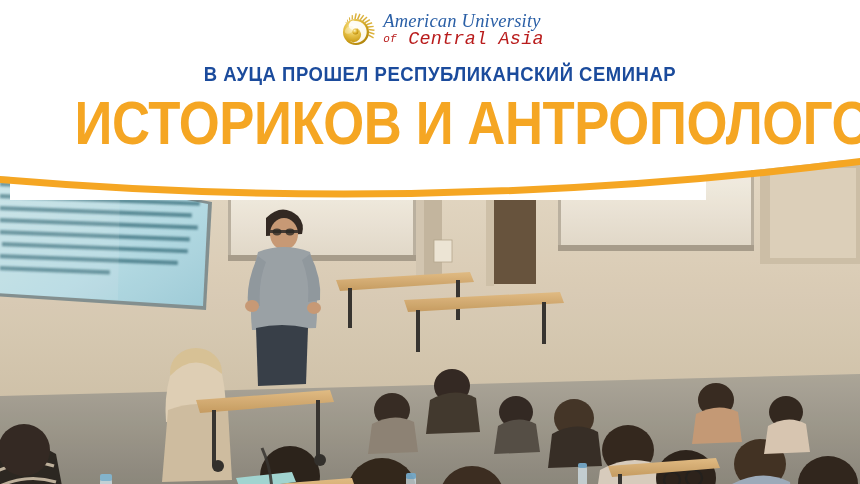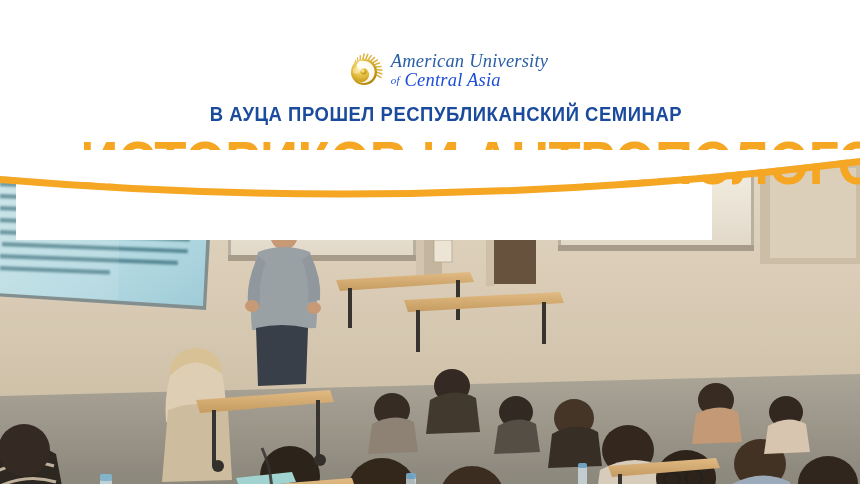--- a/index.html
+++ b/index.html
@@ -1,30 +1,30 @@
 <!DOCTYPE html>
 <html><head>
 <meta charset="utf-8">
 <style>
   html,body{margin:0;padding:0;background:#fff;}
   body{width:860px;height:484px;overflow:hidden;font-family:"Liberation Sans",sans-serif;}
   .poster{position:relative;width:860px;height:484px;overflow:hidden;background:#fff;}
 
   
-  .header{position:absolute;left:16px;top:0;width:696px;height:200px;background:#ffffff;z-index:5;margin-top:40px;}
+  .header{position:absolute;left:10px;top:0;width:696px;height:200px;background:#ffffff;z-index:5;}
 
   .logo-block{position:absolute;left:0;top:8px;width:860px;height:46px;
               display:flex;align-items:center;justify-content:center;gap:7px;}
   .logo-mark{position:relative;width:40px;height:40px;flex:0 0 auto;}
   .logo-mark svg{display:block;width:40px;height:40px;}
   .logo-words{display:flex;flex-direction:column;justify-content:center;line-height:1.02;}
   .logo-l1{font-family:"Liberation Serif",serif;font-style:italic;font-size:18.5px;
            color:#2a5fa6;letter-spacing:.2px;white-space:nowrap;}
-  .logo-l2{font-family:Liberation Serif, serif;font-style:italic;font-size:18.5px;
-           color:#1d4ed8;letter-spacing:.2px;white-space:nowrap;}
+  .logo-l2{font-family:Liberation Mono, monospace;font-style:italic;font-size:18.5px;
+           color:#b91c1c;letter-spacing:.2px;white-space:nowrap;}
   .logo-l2 .of{font-size:11px;vertical-align:0.18em;}
 
   .kicker{position:absolute;left:0;top:62px;width:860px;text-align:center;
           font-family:"Liberation Sans Narrow","Liberation Sans",sans-serif;
           font-weight:bold;font-size:21px;letter-spacing:.6px;color:#1b4b9c;
           transform:scaleX(.88);transform-origin:center;white-space:nowrap;}
 
   .headline{position:absolute;left:0;top:92px;width:860px;text-align:center;
             font-family:"Liberation Sans Narrow","Liberation Sans",sans-serif;
             font-weight:bold;font-size:62px;line-height:62px;letter-spacing:-.5px;

